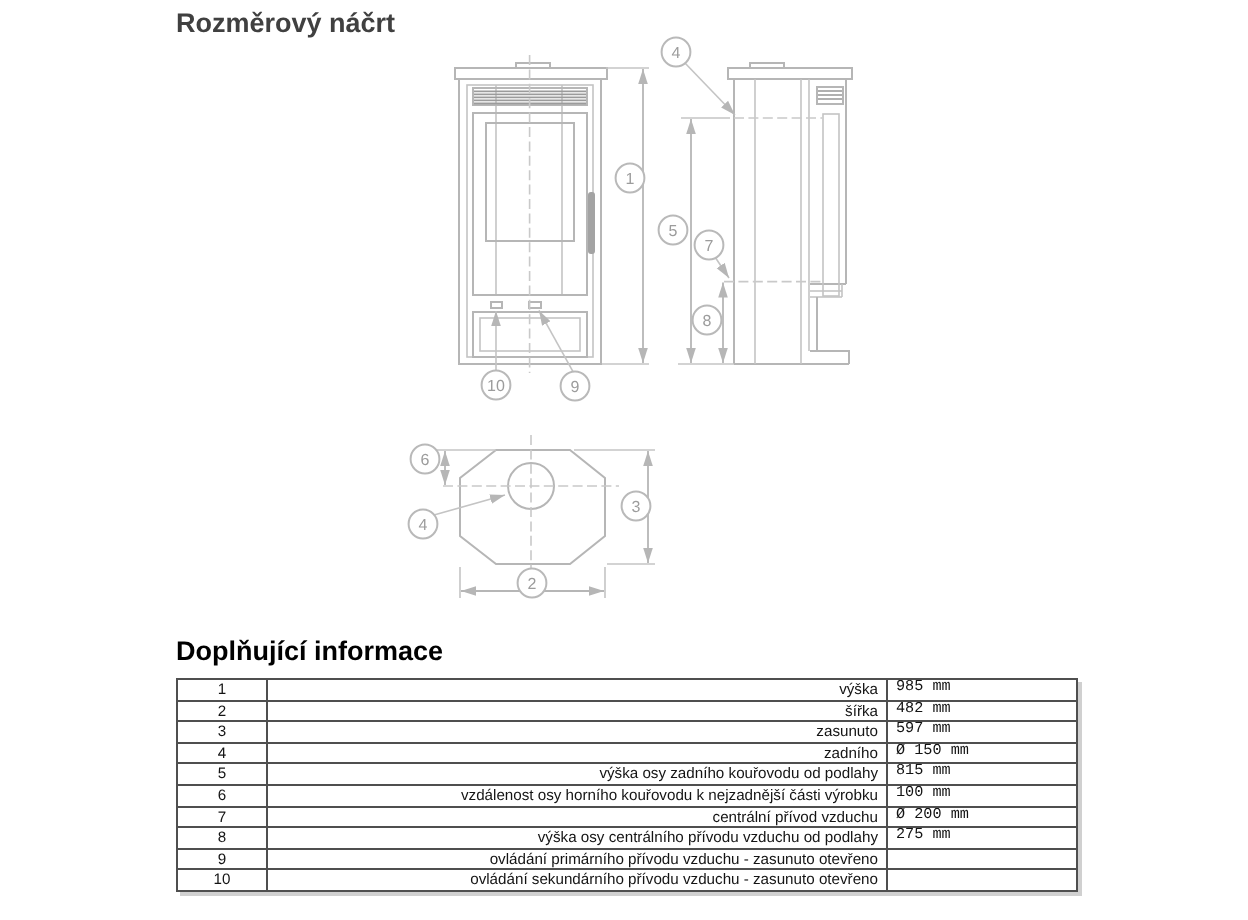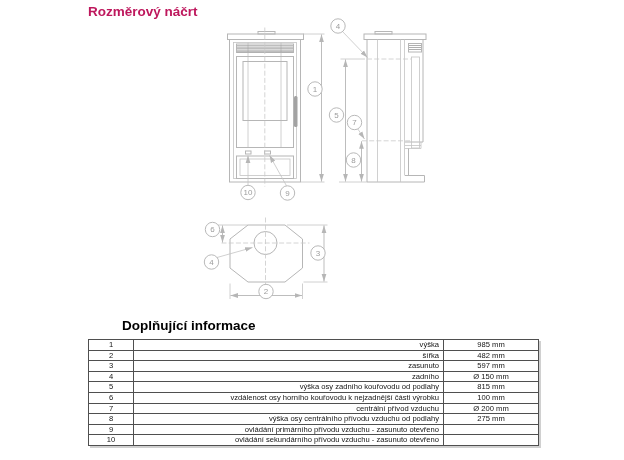--- a/index.html
+++ b/index.html
@@ -2,44 +2,44 @@
 <html><head>
 <meta charset="utf-8">
 <style>
   * { margin:0; padding:0; box-sizing:border-box; }
   html,body { background:#ffffff; }
   body { width:624px; height:460px; position:relative; overflow:hidden;
          font-family:"Liberation Sans", sans-serif; }
   .page { position:absolute; inset:0; background:#ffffff; }
 
   .page-title { position:absolute; left:88px; top:4px; font-size:13.5px;
-                font-weight:bold; color:#be185d; }
+                font-weight:bold; color:#404040; }
   .section-title { position:absolute; left:88px; top:318px; font-size:13.5px;
-                   font-weight:bold; color:#000;margin-left:34px; }
+                   font-weight:bold; color:#000; }
 
   svg.drawing { position:absolute; left:0; top:0; }
   .ln   { stroke:#b6b6b6; stroke-width:1; fill:none; }
   .lnt  { stroke:#c4c4c4; stroke-width:0.8; fill:none; }
   .cl   { stroke:#c9c9c9; stroke-width:0.8; fill:none; stroke-dasharray:5 2.2; }
   .hz   { stroke:#9b9b9b; stroke-width:0.8; fill:none; }
   .dim  { stroke:#b6b6b6; stroke-width:0.9; fill:none; }
   .callout-c { fill:#ffffff; stroke:#b9b9b9; stroke-width:1; }
   .callout-t { fill:#9c9c9c; font-size:8px; text-anchor:middle;
                font-family:"Liberation Sans", sans-serif; }
   .solidgrey { fill:#a3a3a3; stroke:none; }
 
   table.dims { position:absolute; left:88px; top:339px; width:450px;
                border-collapse:collapse; table-layout:fixed;
                box-shadow:2px 2px 0 rgba(120,120,120,0.35); }
   table.dims td { border:1px solid #4f4f4f; height:10.6px; font-size:7.6px;
                   line-height:1; color:#141414; padding:0 4px;
                   vertical-align:middle; white-space:nowrap; overflow:hidden; }
   td.c-num { width:45px; text-align:center; padding:0 1px; }
   td.c-label { width:310px; text-align:right; border-right:none; }
-  td.c-val { width:95px; text-align:center; border-left:none; }
+  td.c-val { width:95px; text-align:left; border-left:none;font-family:Liberation Mono, monospace; }
 </style>
 </head>
 <body>
 
 <div class="page">
 
   <div class="page-title">Rozměrový náčrt</div>
 
   <svg class="drawing" width="624" height="316" viewBox="0 0 624 316">
     <defs>

